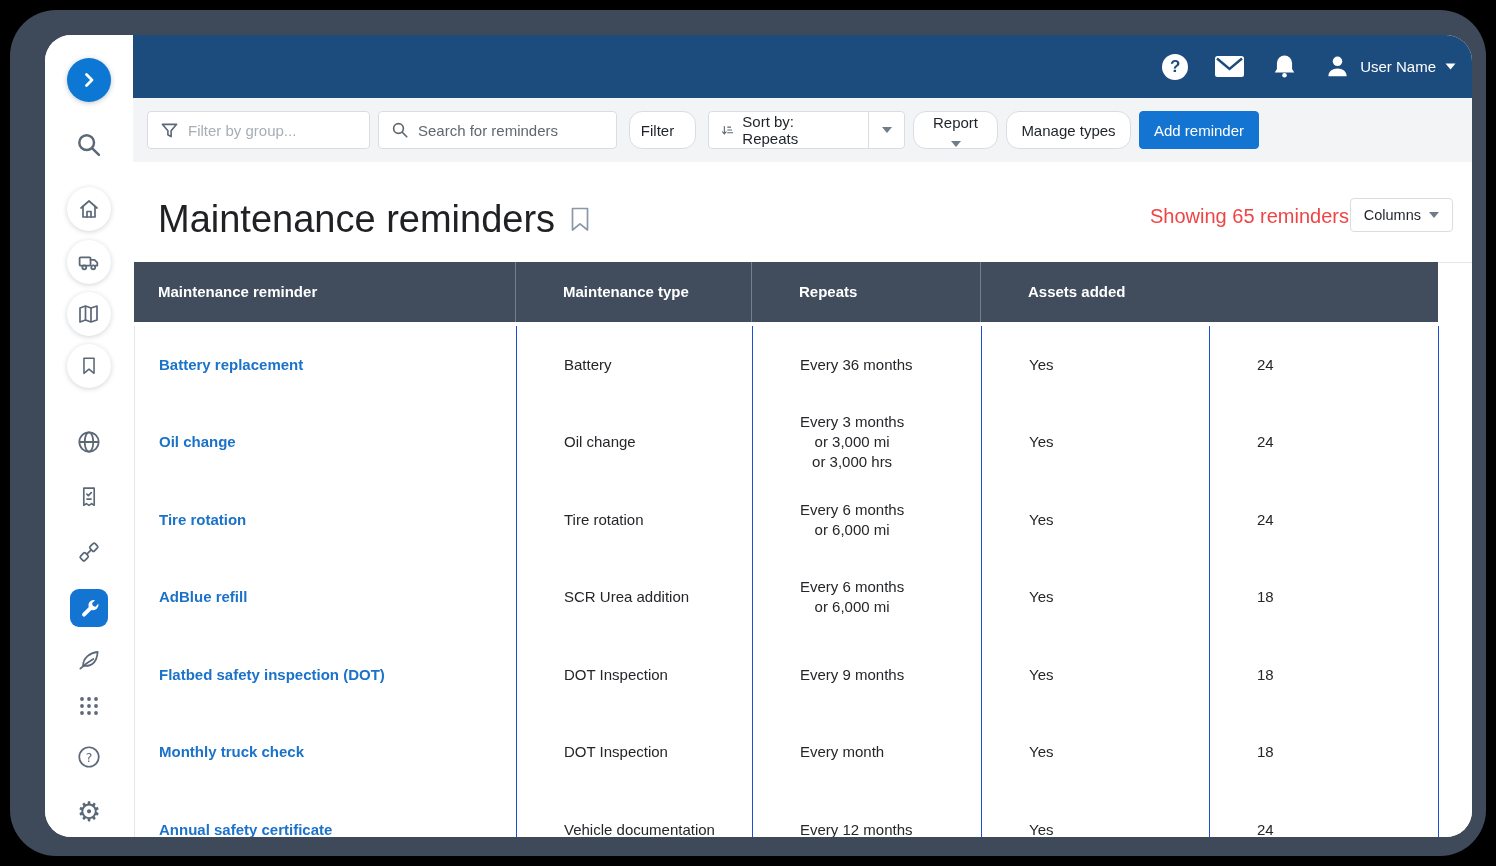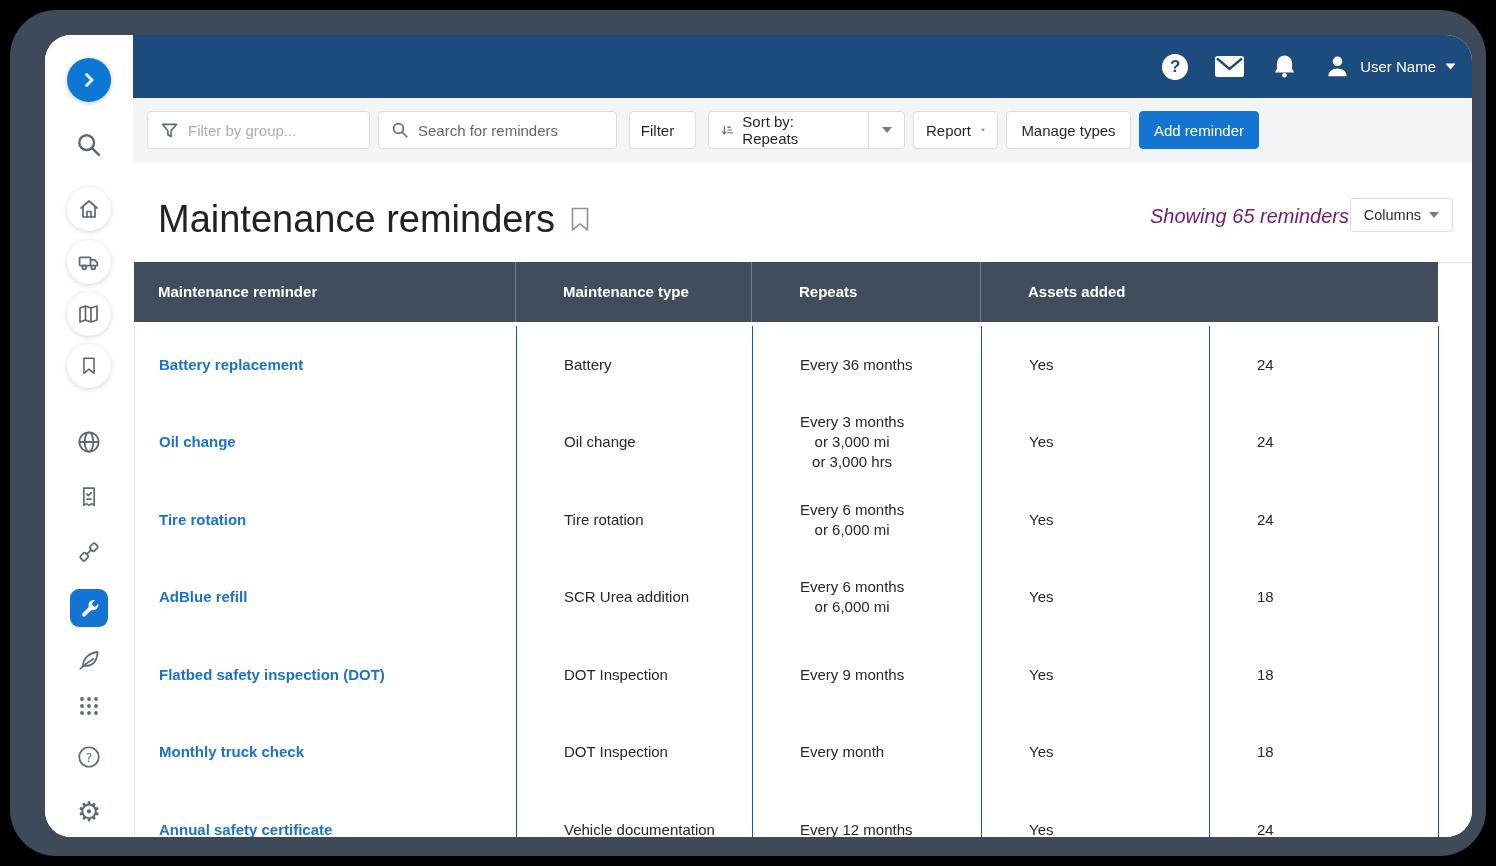--- a/index.html
+++ b/index.html
@@ -21,31 +21,31 @@
   .tb-icon { display:flex; align-items:center; justify-content:center; cursor:pointer; }
   .help-circle { width:26px; height:26px; border-radius:50%; background:#fff; color:#1c4b7e; font-weight:bold; font-size:17px; display:flex; align-items:center; justify-content:center; }
   .user-cluster { display:flex; align-items:center; gap:9px; cursor:pointer; }
   .user-name { color:#fff; font-size:15px; }
 
   
   .toolbar { position:absolute; left:88px; top:63px; width:1339px; height:64px; background:#f3f4f6; }
   .ctl { position:absolute; top:13px; height:38px; background:#fff; border:1px solid #d9dde2; border-radius:4px; display:flex; align-items:center; font-size:15px; color:#1f2328; }
   .ctl .seg { display:flex; align-items:center; gap:9px; padding:0 12px; flex:1; height:100%;justify-content:flex-end; }
   .caret-seg { width:36px; height:100%; border-left:1px solid #d9dde2; display:flex; align-items:center; justify-content:center; cursor:pointer; }
-  .btn { justify-content:center; gap:10px; cursor:pointer; padding:0 12px; }
+  .btn { justify-content:center; gap:10px; cursor:pointer; padding:0 12px;border-radius:13px; }
   .btn-primary { background:#1374d1; border-color:#1374d1; color:#fff; justify-content:center; cursor:pointer; padding:0 12px; }
   .ctl input { border:none; outline:none; background:transparent; font-size:15px; flex:1; min-width:0; font-family:inherit; color:#3c434a; }
   input.ph-light::placeholder { color:#a8aeb6; opacity:1; }
   input.ph-dark::placeholder { color:#5f6870; opacity:1; }
 
   
   .main { position:absolute; left:88px; top:127px; width:1339px; height:675px; background:#fff; }
   .title-row { position:absolute; left:25px; top:36px; display:flex; align-items:center; gap:15px; }
   .page-title { font-size:38px; color:#202124; font-weight:400; }
-  .showing { position:absolute; right:123px; top:43px; font-size:20px; color:#701a75;font-style:italic; }
+  .showing { position:absolute; right:123px; top:43px; font-size:20px; color:#ef4444; }
   .columns-btn { position:absolute; right:19px; top:36px; height:34px; background:#fff; border:1px solid #d9dde2; border-radius:4px; display:flex; align-items:center; gap:8px; padding:2px 13px; font-size:14.5px; color:#1f2328; cursor:pointer; }
 
   .table { position:absolute; left:1px; top:100px; width:1304px; }
   .t-row { display:grid; grid-template-columns:382px 236px 229px 228px 229px; }
   .t-head { background:#414d5d; height:60px; }
   .t-head .cell { color:#fff; font-weight:bold; font-size:15px; border-right:1px solid rgba(255,255,255,.28); }
   .t-head .cell:last-child { border-right:none; }
   .cell { display:flex; align-items:center; padding-left:47px; font-size:15px; color:#24262a; line-height:20px; }
   .cell.first { padding-left:24px; }
   .t-body { margin-top:4px; }
@@ -233,21 +233,21 @@
             </svg>
         <span>Sort by: Repeats</span>
       </div>
       <div class="caret-seg">
         <svg width="10" height="6" viewBox="0 0 10 6">
               <polygon points="0,0 10,0 5,6" fill="#6f7c8a"></polygon>
             </svg>
       </div>
     </div>
 
-    <div class="ctl btn" style="left:780px; width:85px;">
+    <div class="ctl btn" style="left:780px; width:85px;flex-direction:column;">
       <span>Report</span>
       <svg width="10" height="6" viewBox="0 0 10 6">
             <polygon points="0,0 10,0 5,6" fill="#6f7c8a"></polygon>
           </svg>
     </div>
 
     <div class="ctl btn" style="left:873px; width:125px;">
       <span>Manage types</span>
     </div>
 

